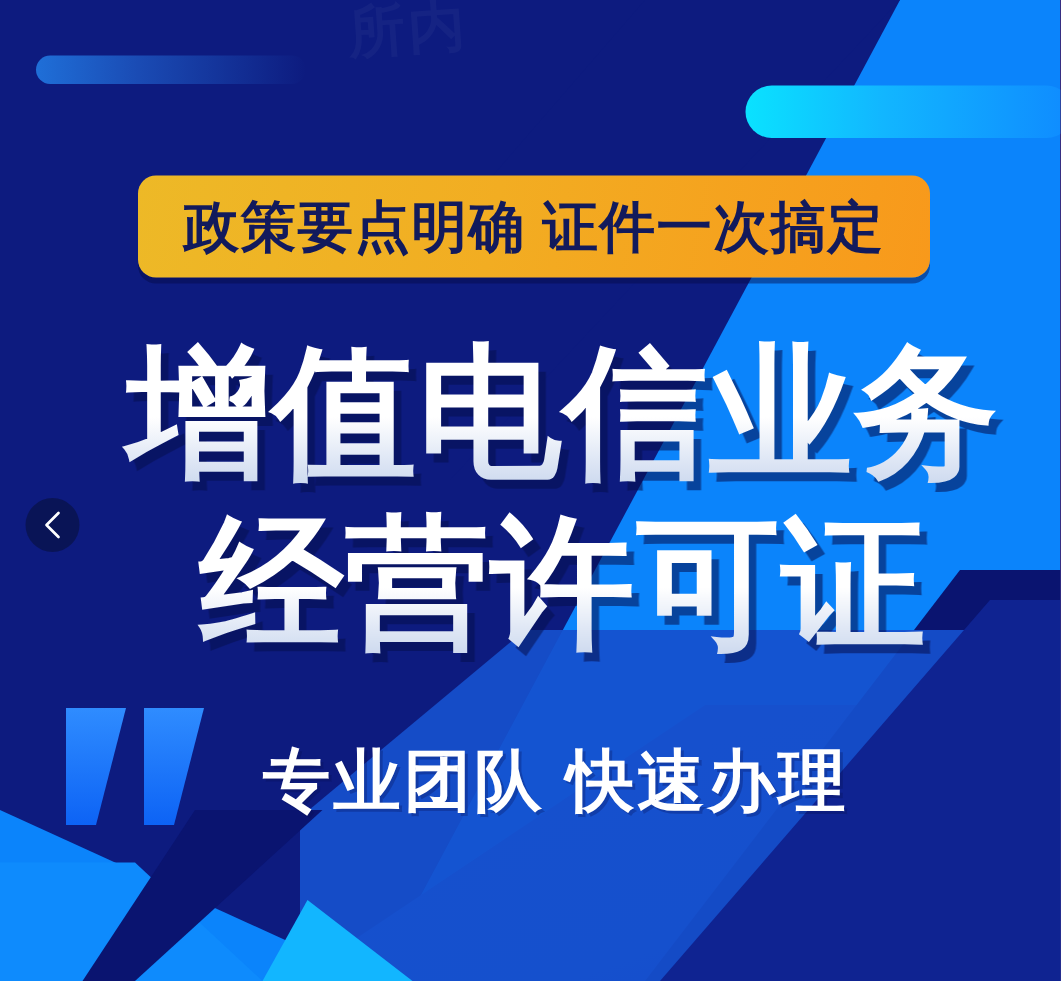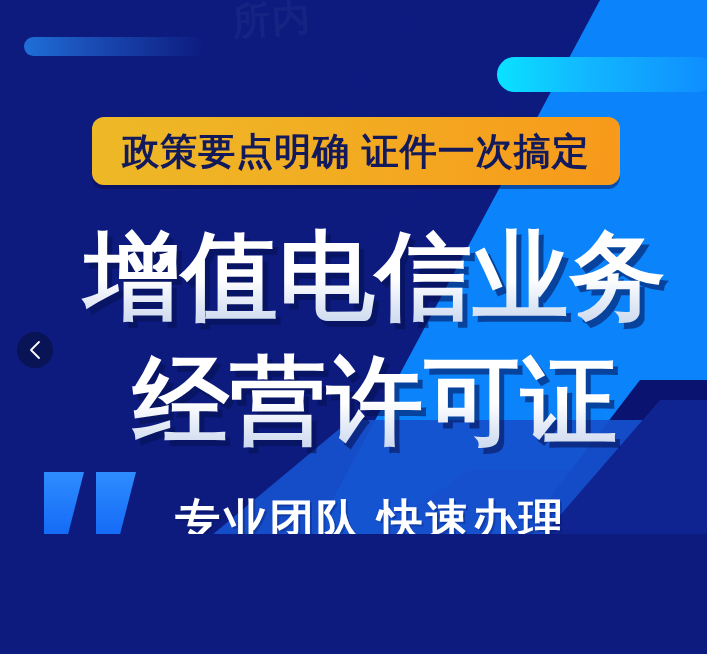--- a/index.html
+++ b/index.html
@@ -7,21 +7,21 @@
     padding: 0;
     background: #0d1b7f;
   }
   body {
     font-family: "Liberation Sans", "DejaVu Sans", sans-serif;
   }
 
   #banner {
     position: relative;
     width: 707px;
-    height: 534px;
+    height: 654px;
     overflow: hidden;
     background: #ef4444;
     user-select: none;
   }
 
   
   .bg-layer {
     position: absolute;
     inset: 0;
     pointer-events: none;
@@ -100,21 +100,21 @@
     white-space: nowrap;
     background: linear-gradient(180deg, #ffffff 0%, #ffffff 52%, #dfe7f5 78%, #c6d4ec 100%);
     -webkit-background-clip: text;
     background-clip: text;
     color: transparent;
     -webkit-text-fill-color: transparent;
     filter: drop-shadow(5px 6px 0 rgba(6,14,78,0.55));
     padding-left: 44px;
   }
   .headline-line.l2 {
-    margin-top: 17px;
+    margin-top: 6px;
     text-decoration: underline;
   }
 
   
   .quote-mark {
     position: absolute;
     left: 40px;
     top: 472px;
     width: 104px;
     height: 78px;

